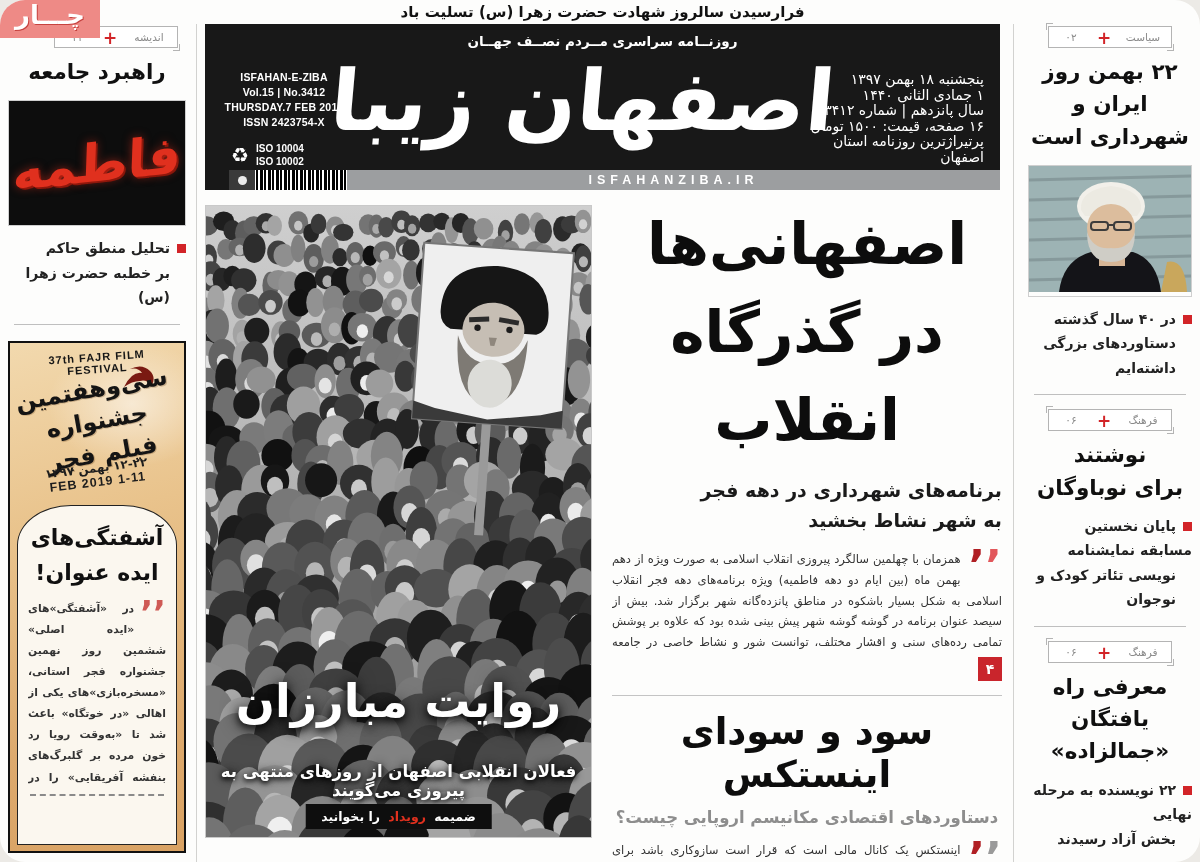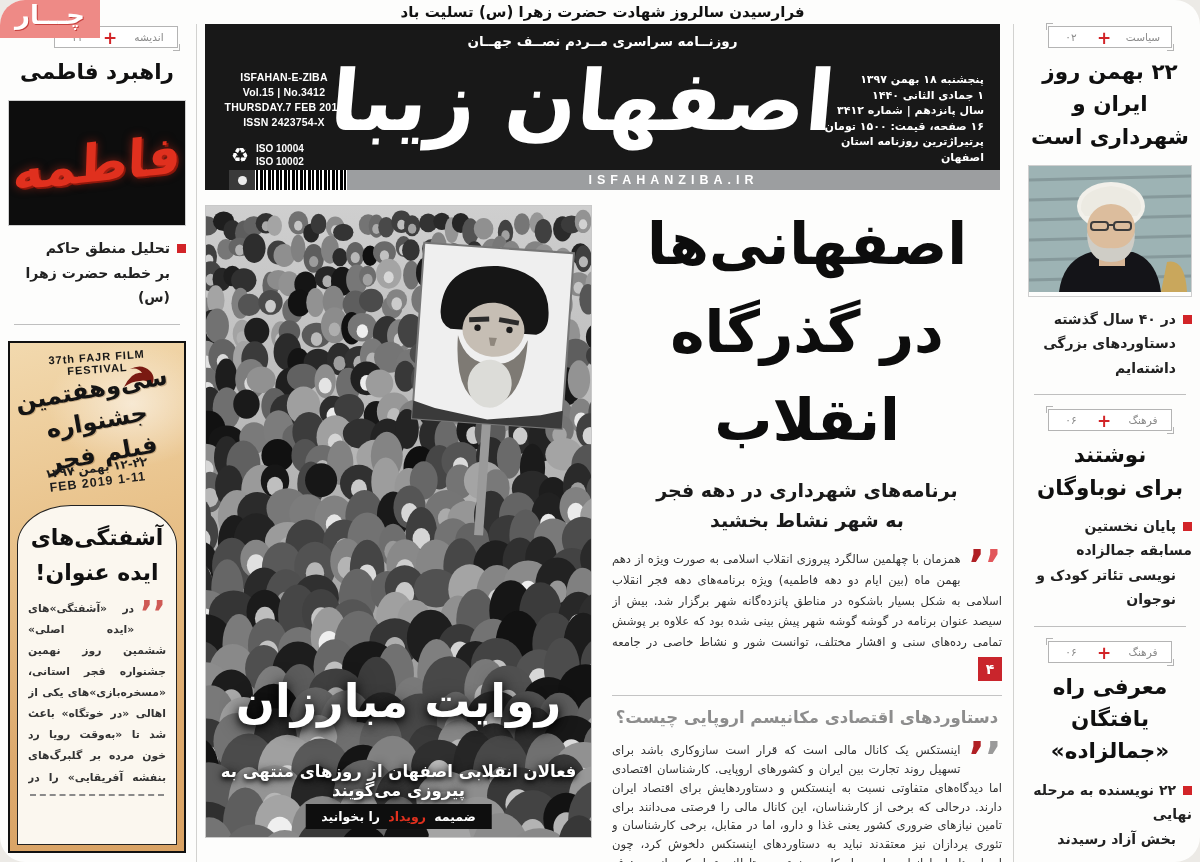--- a/index.html
+++ b/index.html
@@ -38,21 +38,21 @@
   }
   .m-en {
     position:absolute; left:14px; top:46px; width:130px; text-align:center;
     font-size:10.5px; font-weight:bold; line-height:15px; letter-spacing:.2px;
   }
   .m-iso { position:absolute; left:26px; top:118px; display:flex; gap:7px; align-items:center; }
   .m-iso .recycle { font-size:20px; line-height:20px; }
   .m-iso .iso-lines { font-size:10px; font-weight:bold; line-height:13px; text-align:left; }
   .m-dates {
     position:absolute; right:16px; top:48px; width:180px; text-align:right;
-    direction:rtl; font-size:11px; font-weight:bold; line-height:15.5px;
+    direction:rtl; font-size:14px; font-weight:normal; line-height:15.5px;
   }
   .m-strip { position:absolute; left:0; right:0; bottom:0; height:20px; display:flex;padding-left:24px; }
   .m-dot {
     width:26px; height:20px; background:#3a3a3a; display:flex;
     align-items:center; justify-content:center;
   }
   .m-dot i { width:9px; height:9px; border-radius:50%; background:#fff; opacity:.9; }
   .m-barcode {
     width:92px; height:20px;
     background:repeating-linear-gradient(90deg,#fff 0 1px,#000 1px 3px,#fff 3px 5px,#000 5px 8px);
@@ -175,21 +175,21 @@
   }
   .photo-cap .hl { color:#e0301e; margin:0 4px; }
 
   
   .main-col { position:absolute; left:612px; top:200px; width:390px; direction:rtl; }
   .main-h1 {
     text-align:center; font-weight:bold; color:#0d0d0d; font-size:58px; line-height:1.52;
     letter-spacing:-1px; cursor:pointer;
   }
   .main-sub {
-    text-align:center; font-weight:bold; font-size:19px; line-height:1.55; color:#1a1a1a;
+    font-weight:bold; font-size:19px; line-height:1.55; color:#1a1a1a;
     margin-top:12px;
   }
   .story-body {
     margin-top:14px; font-size:11.6px; line-height:1.78; text-align:justify; color:#333;
     overflow:hidden;
   }
   .quote-marks { float:right; margin:2px 0 0 8px; font-size:44px; line-height:30px; font-weight:bold; }
   .quote-marks .q1 { color:#b01f24; } .quote-marks .q2 { color:#e2575b; }
   .quote-marks.mixed .q2 { color:#9a9a9a; }
   .pagebox {
@@ -894,20 +894,21 @@
       <div>برنامه‌های شهرداری در دهه فجر</div>
       <div>به شهر نشاط بخشید</div>
     </div>
     <div class="story-body" style="height:102px">
       <span class="quote-marks"><span class="q2">’</span><span class="q1">’</span></span>
       <span>همزمان با چهلمین سالگرد پیروزی انقلاب اسلامی به صورت ویژه از دهم بهمن ماه (بین ایام دو دهه فاطمیه) ویژه برنامه‌های دهه فجر انقلاب اسلامی به شکل بسیار باشکوه در مناطق پانزده‌گانه شهر برگزار شد. بیش از سیصد عنوان برنامه در گوشه گوشه شهر پیش بینی شده بود که علاوه بر پوشش تمامی رده‌های سنی و اقشار مختلف، توانست شور و نشاط خاصی در جامعه ایجاد کند. روز گذشته بخشی از برنامه‌های شاخص این ایام معرفی شد و امروز بخش دوم آن معرفی می‌شود. «چهلستون امید»، «بهار آزادی»، «گذر انقلاب»، «چهل میدان»، «چهلچراغ»، «چهل سال افتخار»، «چهلستون انقلاب»، «چهل نام‌آور بانو» از جمله سرفصل‌های مهم این ایام بود. همچنین با توجه به تقارن دهه فجر با ایام فاطمیه، ویژه برنامه‌هایی متناسب با ایام فاطمیه پیش بینی شد تا حرمت این ایام حفظ شود...</span>
     </div>
     <div class="pagebox">۴</div>
     <div class="hdiv"></div>
 
+    <div class="instex-h">سود و سودای اینستکس</div>
     <div class="instex-sub">دستاوردهای اقتصادی مکانیسم اروپایی چیست؟</div>
     <div class="story-body" style="height:148px; line-height:1.62">
       <span class="quote-marks mixed"><span class="q2">’</span><span class="q1">’</span></span>
       <span>اینستکس یک کانال مالی است که قرار است سازوکاری باشد برای تسهیل روند تجارت بین ایران و کشورهای اروپایی. کارشناسان اقتصادی اما دیدگاه‌های متفاوتی نسبت به اینستکس و دستاوردهایش برای اقتصاد ایران دارند. درحالی که برخی از کارشناسان، این کانال مالی را فرصتی می‌دانند برای تامین نیازهای ضروری کشور یعنی غذا و دارو، اما در مقابل، برخی کارشناسان و تئوری پردازان نیز معتقدند نباید به دستاوردهای اینستکس دلخوش کرد، چون اروپایی‌ها با راه‌اندازی این سازوکار به نوعی محتاطانه عمل کرده‌اند و هدف اصلی‌شان این است که در شرایط فعلی، ایران را در حالت بلاتکلیفی نگه دارند. فارغ از استنباط‌های متفاوت کارشناسان و متولیان اقتصادی، باید منتظر ماند و دید اروپایی‌ها آیا ضوابط ویژه و جزئیات مشخصی برای تداوم تجارت خود با ایران مشخص خواهند کرد و اینکه در بلندمدت و درست زمانی که محدودیت در فروش نفت ایران به کشورهای اروپایی بیشتر می‌شود می‌توان روی خوش قولی آنها برای همکاری با فعالان اقتصادی ایران حساب کرد یا خیر؟ ...</span>
     </div>
 
   </div>
 
   <div class="rail" style="left:1028px; top:26px; width:164px;">
 
@@ -952,21 +953,21 @@
     <div class="tag">
       <span class="tag-num">۰۶</span>
       <span class="tag-plus">+</span>
       <span class="tag-sec">فرهنگ</span>
     </div>
     <div class="rail-title">
       <div>نوشتند</div>
       <div>برای نوباوگان</div>
     </div>
     <div class="rail-bullet">
-      <span class="sq"></span><span>پایان نخستین مسابقه جمالزاده</span>
+      <span class="sq"></span><span>پایان نخستین مسابقه نمایشنامه</span>
       <span class="cont">نویسی تئاتر کودک و نوجوان</span>
     </div>
     <div class="rail-divider"></div>
 
     <div class="tag">
       <span class="tag-num">۰۶</span>
       <span class="tag-plus">+</span>
       <span class="tag-sec">فرهنگ</span>
     </div>
     <div class="rail-title">
@@ -981,21 +982,21 @@
   </div>
 
   <div class="rail" style="left:8px; top:26px; width:178px;">
 
     <div class="tag" style="margin-right:8px">
       <span class="tag-num">۱۱</span>
       <span class="tag-plus">+</span>
       <span class="tag-sec">اندیشه</span>
     </div>
     <div class="rail-title">
-      <div>راهبرد فاطمی</div>
+      <div>راهبرد جامعه</div>
     </div>
     <div class="fatemeh-frame">
       <div class="fatemeh-word">فاطمه</div>
     </div>
     <div class="rail-bullet">
       <span class="sq"></span><span>تحلیل منطق حاکم</span>
       <span class="cont">بر خطبه حضرت زهرا (س)</span>
     </div>
     <div class="rail-divider"></div>
 

